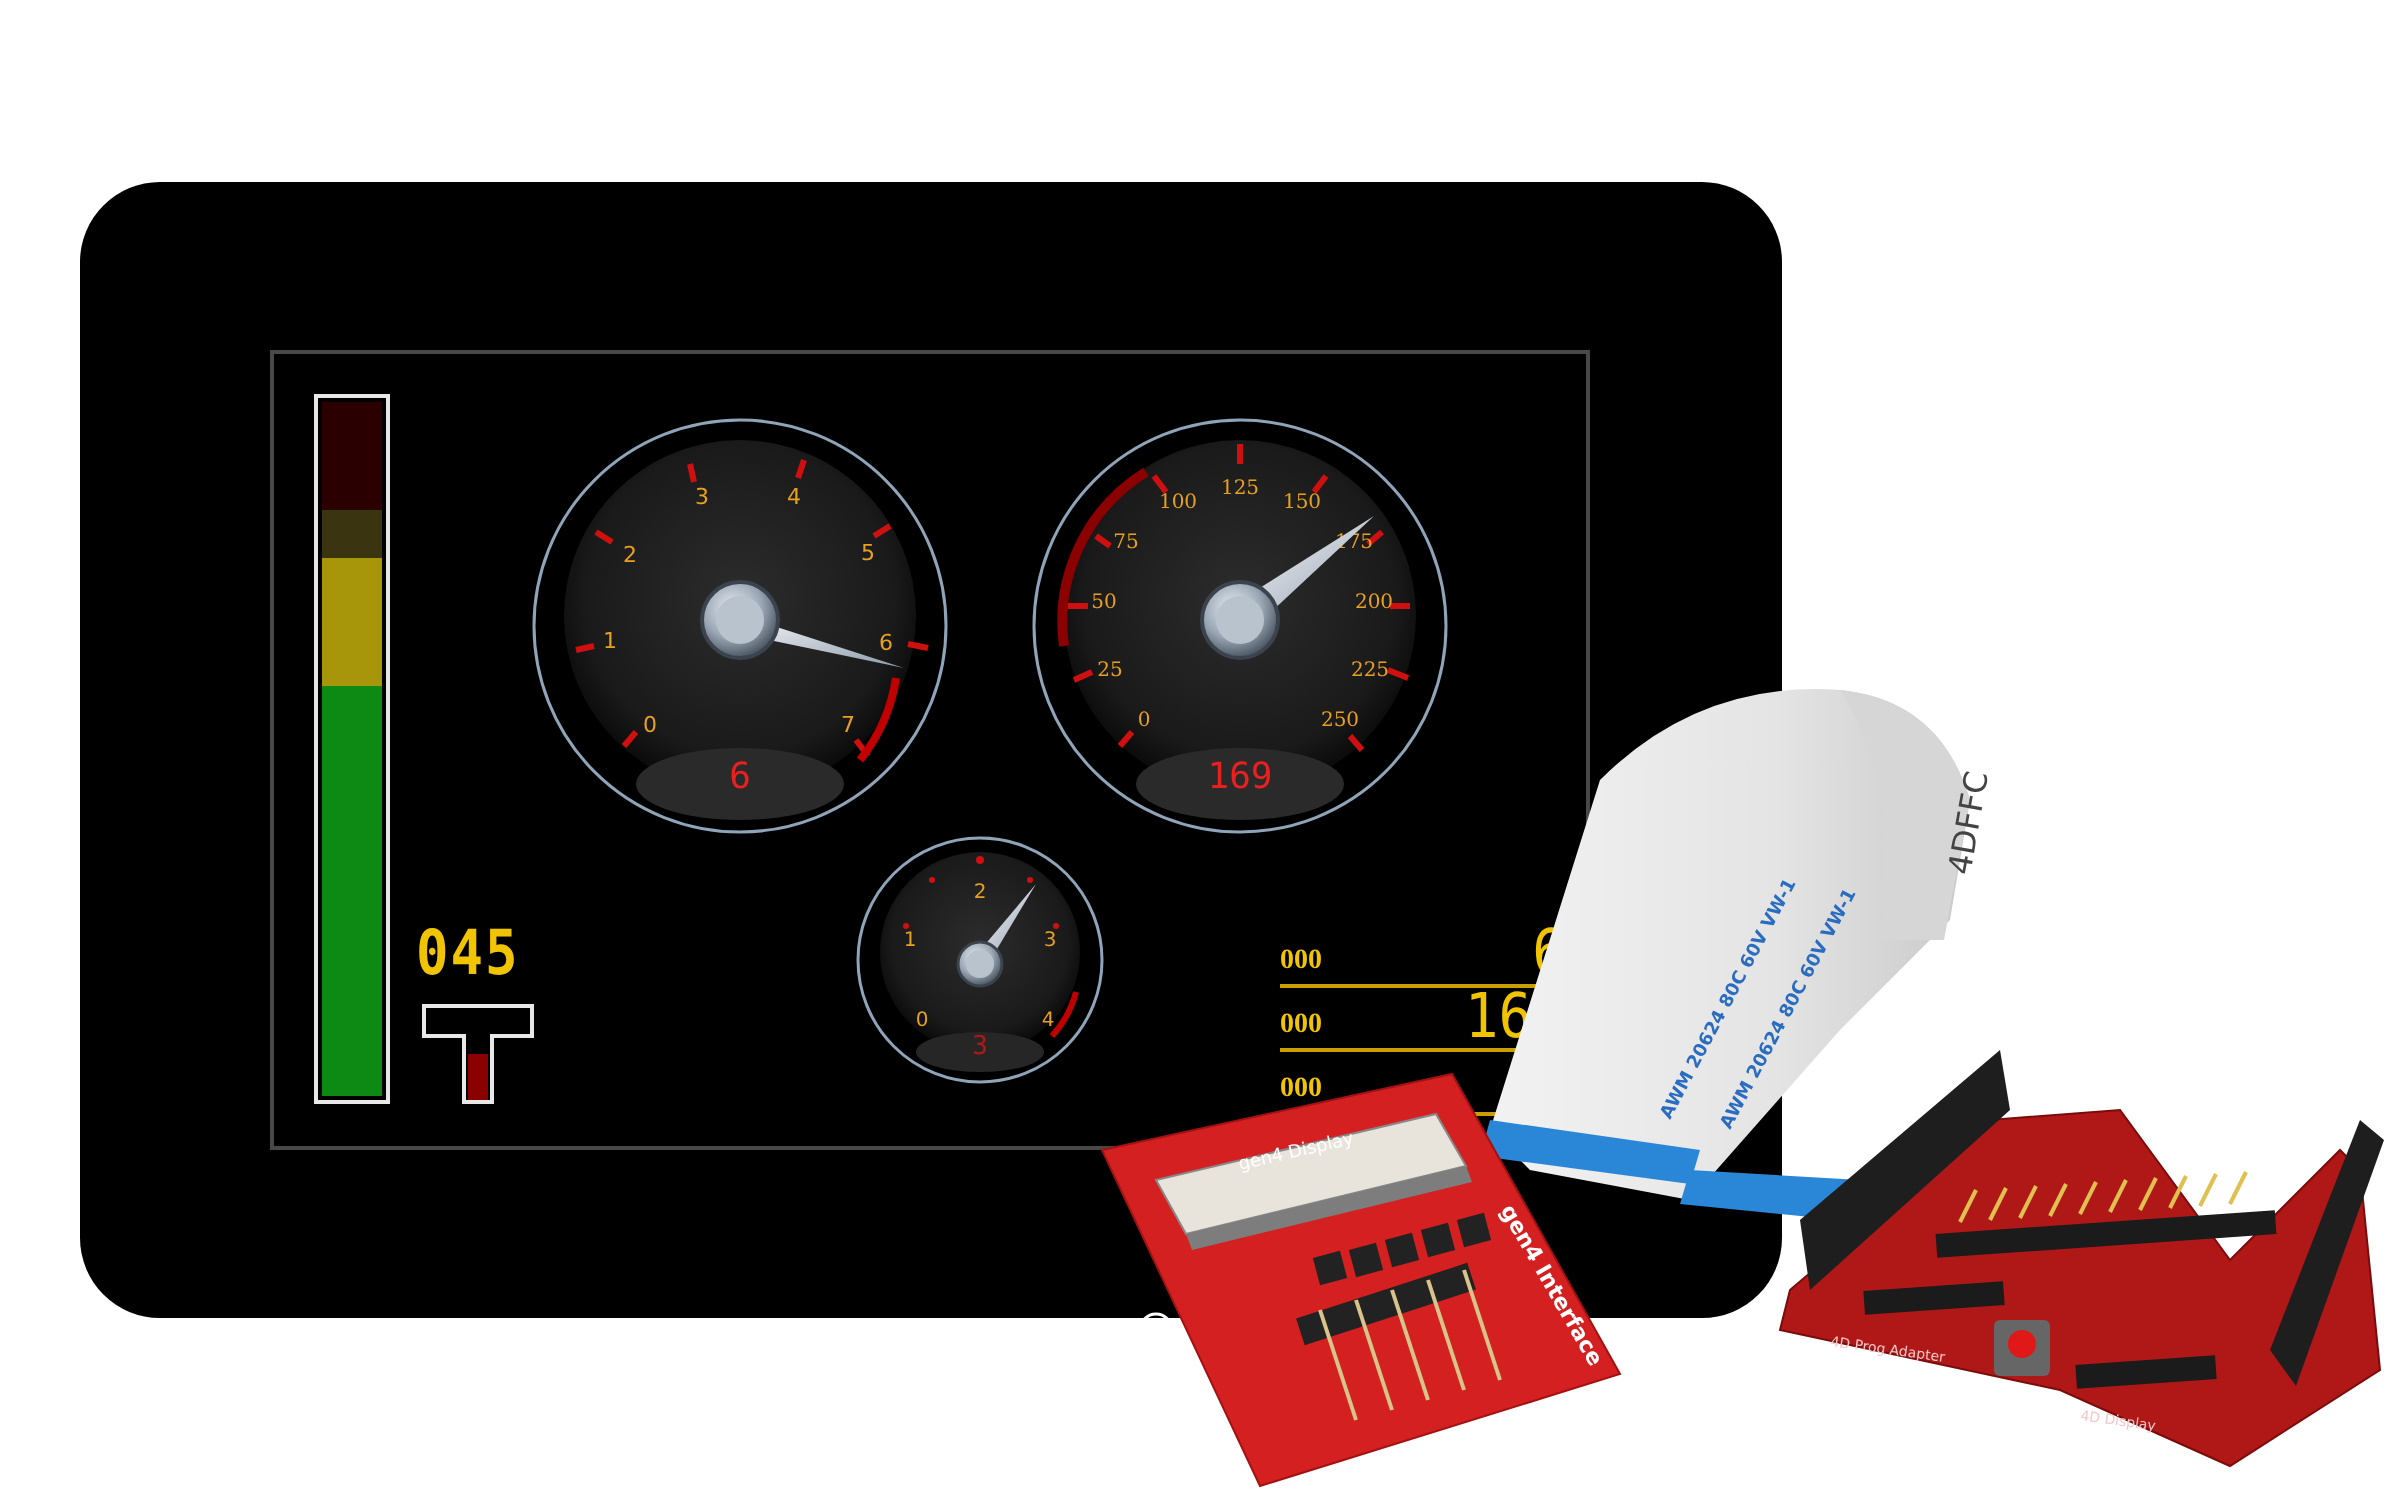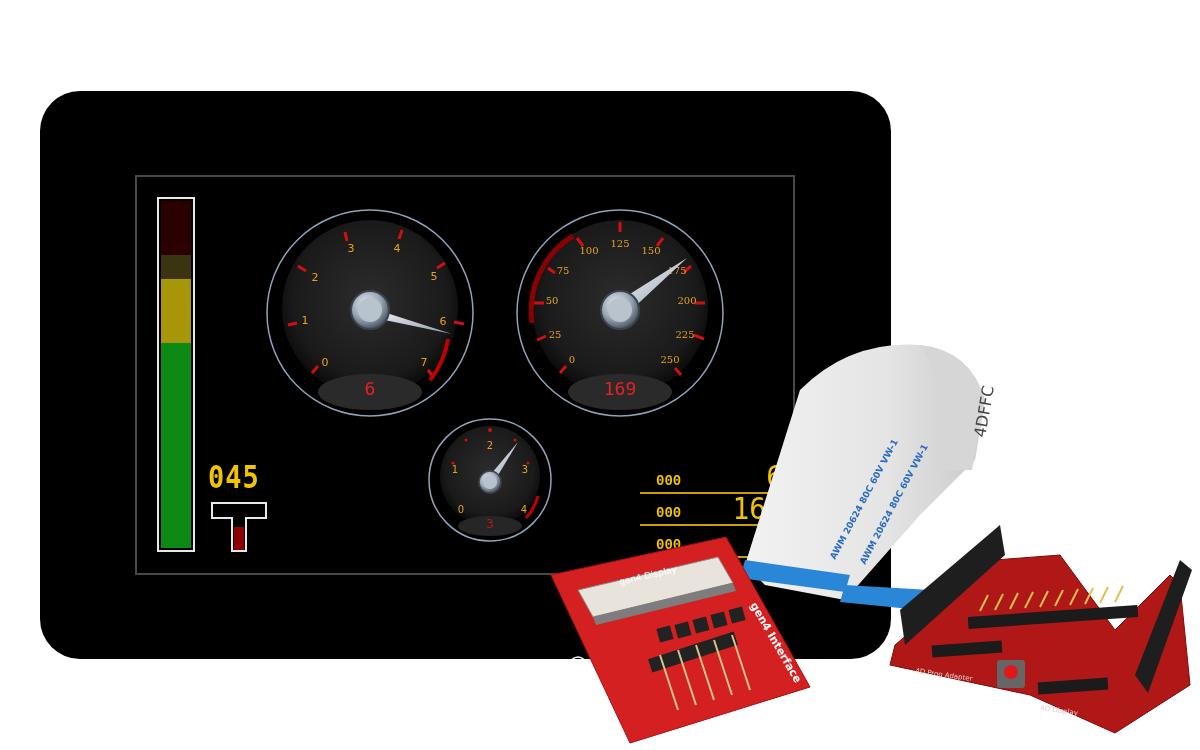--- a/index.html
+++ b/index.html
@@ -10,21 +10,21 @@
   .vbar .seg{position:absolute;left:2px;right:2px;}
   .stripes{background-image:repeating-linear-gradient(to bottom,rgba(0,0,0,0.25) 0 1px,rgba(0,0,0,0) 1px 3px);}
   .seg7{font-family:"DejaVu Sans Mono",monospace;font-weight:bold;letter-spacing:1px;}
   .temp-digits{position:absolute;left:208px;top:463px;color:#f0c400;font-size:27px;line-height:30px;transform:scaleY(1.15);}
   .thermo{position:absolute;left:211px;top:502px;width:56px;height:50px;}
   .gauge{position:absolute;border-radius:50%;}
   .gauge svg{position:absolute;left:0;top:0;}
   .readout{position:absolute;color:#e82020;font-family:"DejaVu Sans Mono",monospace;text-align:center;}
   .lcd-rows{position:absolute;left:640px;top:462px;width:145px;}
   .lcd-row{position:relative;height:30px;border-bottom:2px solid #c9a000;}
-  .lcd-row .lbl{position:absolute;left:16px;bottom:3px;color:#f0c400;font-size:14px;font-family:Liberation Mono, monospace;font-weight:bold;}
+  .lcd-row .lbl{position:absolute;left:0;bottom:3px;color:#f0c400;font-size:14px;font-family:Liberation Serif, serif;font-weight:bold;}
   .lcd-row .val{position:absolute;right:2px;bottom:0;color:#f0c400;font-size:28px;line-height:28px;font-family:"DejaVu Sans Mono",monospace;transform:scaleY(1.1);transform-origin:bottom;}
   .abs{position:absolute;}
 </style>
 </head>
 <body>
 
 <div class="bezel"></div>
 
 <div class="screen"></div>
 

